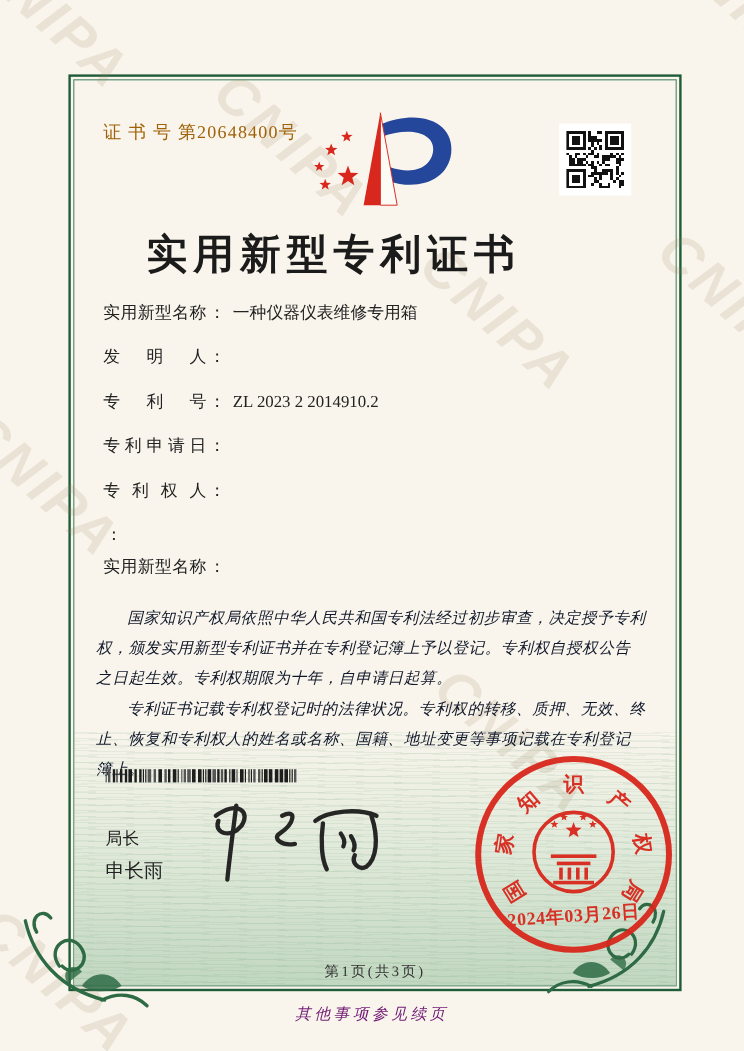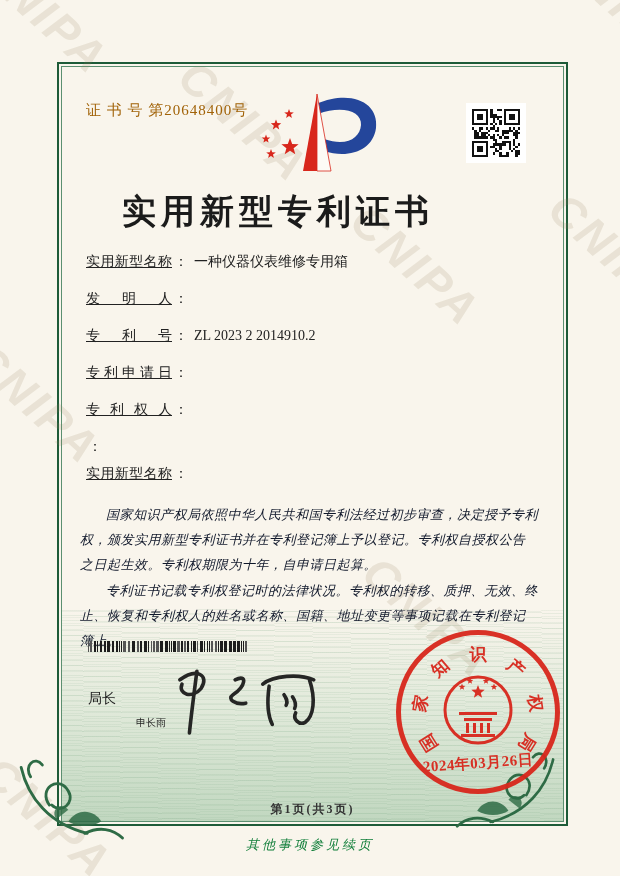--- a/index.html
+++ b/index.html
@@ -25,53 +25,53 @@
   .certno{position:absolute;left:86px;top:101px;z-index:3;font-size:15px;letter-spacing:1px;color:#a16207;}
   .logo{position:absolute;left:256px;top:88px;z-index:3;}
   .qrbox{position:absolute;left:466px;top:103px;width:60px;height:60px;background:#fff;z-index:3;
          display:flex;align-items:center;justify-content:center;}
   #qr-svg{width:48px;height:48px;fill:#111;}
   .title{position:absolute;left:57px;top:189px;width:442px;text-align:center;z-index:3;
          font-size:34px;font-weight:700;letter-spacing:5px;color:#1b1b1b;}
   
   .fields{position:absolute;left:86px;top:252px;width:452px;z-index:3;font-size:14px;line-height:19px;}
   .frow{display:flex;margin-bottom:18px;}
-  .flabel{flex:none;width:86px;text-align:justify;text-align-last:justify;letter-spacing:0;text-decoration:underline;}
+  .flabel{flex:none;width:86px;text-align:justify;text-align-last:justify;letter-spacing:0;}
   .fcolon{flex:none;padding:0 6px 0 2px;}
   .fval{flex:1;}
   .frow.address{margin-bottom:8px;}
   .fval .v-inline{display:inline-block;width:128px;}
   .flabel2{letter-spacing:3px;}
   
   .paras{position:absolute;left:80px;top:502px;width:458px;z-index:3;font-size:13px;
          line-height:25px;font-style:italic;color:#0f172a;}
   .paras p{margin:0 0 1px 0;text-indent:2em;letter-spacing:0.5px;}
   
   .barcode{position:absolute;left:88px;top:641px;width:162px;height:11px;z-index:3;font-size:0;}
   .barcode i{display:inline-block;height:11px;}
   .sig-title{position:absolute;left:88px;top:690px;z-index:4;font-family:"Liberation Sans",sans-serif;font-size:14px;}
-  .sig-name{position:absolute;left:88px;top:716px;z-index:4;font-family:Liberation Mono, monospace;font-size:10px;margin-left:48px;}
+  .sig-name{position:absolute;left:88px;top:716px;z-index:4;font-family:Liberation Mono, monospace;font-size:16px;}
   .sig-svg{position:absolute;left:165px;top:660px;z-index:4;}
   
   .seal{position:absolute;left:396px;top:630px;width:164px;height:164px;z-index:5;opacity:.95;}
   .seal-ring{position:absolute;inset:0;border:5px solid #d8271c;border-radius:50%;}
   .sealchar{position:absolute;left:82px;top:82px;font-size:17px;font-weight:700;color:#d8271c;
             font-family:"Liberation Serif","DejaVu Serif",serif;}
   .seal-date{position:absolute;left:0;top:124px;width:100%;text-align:center;font-size:15px;
              font-weight:700;color:#d8271c;transform:rotate(-4deg);letter-spacing:0.5px;}
   .emblem{position:absolute;left:46px;top:38px;}
   
   .flourish{position:absolute;z-index:4;}
   .fl-bl{left:14px;top:732px;}
   .fl-br{left:448px;top:726px;transform:scaleX(-1);}
   
   .pageinfo{position:absolute;left:57px;top:801px;width:511px;text-align:center;z-index:6;
-            font-size:12px;letter-spacing:2px;color:#333;font-weight:bold;}
+            font-size:12px;letter-spacing:2px;color:#333;}
   .footnote{position:absolute;left:0;top:836px;width:620px;text-align:center;z-index:3;
-            font-size:13px;font-style:italic;letter-spacing:3px;color:#15803d;}
+            font-size:13px;font-style:italic;letter-spacing:3px;color:#701a75;}
 </style>
 </head>
 <body>
 
 <div class="page">
 
   <span class="wm wm1">CNIPA</span>
   <span class="wm wm2">CNIPA</span>
   <span class="wm wm3">CNIPA</span>
   <span class="wm wm4">CNIPA</span>

